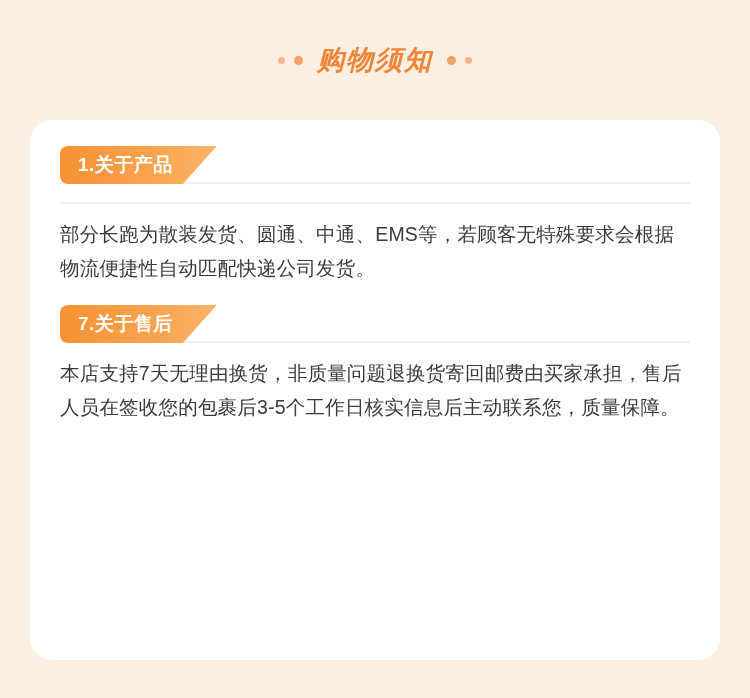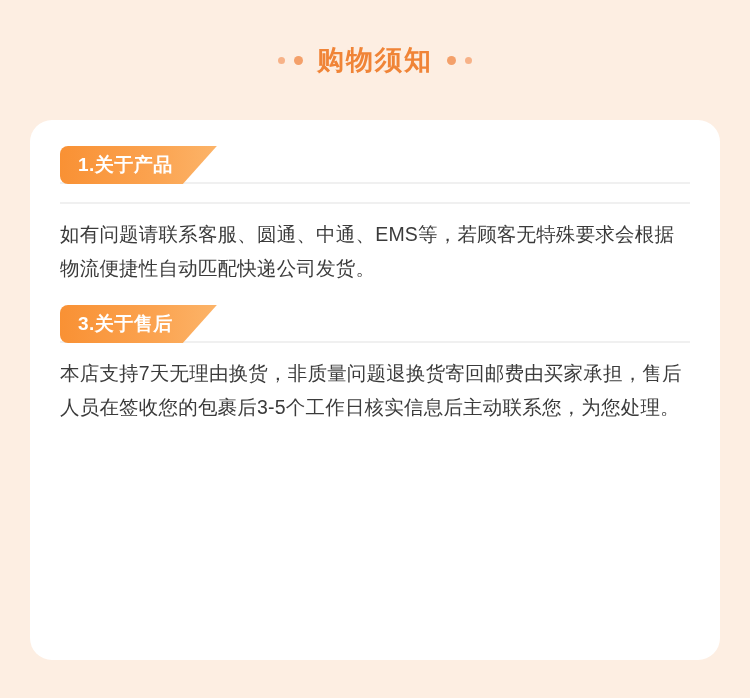--- a/index.html
+++ b/index.html
@@ -44,20 +44,21 @@
     width: 7px;
     height: 7px;
     background: #f7b288;
   }
   .title {
     font-size: 27px;
     font-weight: bold;
     color: #f08437;
     letter-spacing: 2px;
     line-height: 1;
+    font-style: italic;
   }
   
   .card {
     position: absolute;
     left: 30px;
     top: 120px;
     width: 690px;
     height: 540px;
     background: #ffffff;
     border-radius: 22px;
@@ -125,25 +126,25 @@
 
     <div class="section">
       <div class="banner-wrap">
         <span class="banner">1.关于产品</span>
       </div>
       <div class="divider"></div>
     </div>
 
     <div class="section">
       <div class="divider"></div>
-      <p class="body-text">如有问题请联系客服、圆通、中通、EMS等，若顾客无特殊要求会根据物流便捷性自动匹配快递公司发货。</p>
+      <p class="body-text">部分长跑为散装发货、圆通、中通、EMS等，若顾客无特殊要求会根据物流便捷性自动匹配快递公司发货。</p>
     </div>
 
     <div class="section">
       <div class="banner-wrap">
-        <span class="banner">3.关于售后</span>
+        <span class="banner">7.关于售后</span>
       </div>
       <div class="divider"></div>
-      <p class="body-text">本店支持7天无理由换货，非质量问题退换货寄回邮费由买家承担，售后人员在签收您的包裹后3-5个工作日核实信息后主动联系您，为您处理。</p>
+      <p class="body-text">本店支持7天无理由换货，非质量问题退换货寄回邮费由买家承担，售后人员在签收您的包裹后3-5个工作日核实信息后主动联系您，质量保障。</p>
     </div>
 
   </div>
 </div>
 
 </body></html>

